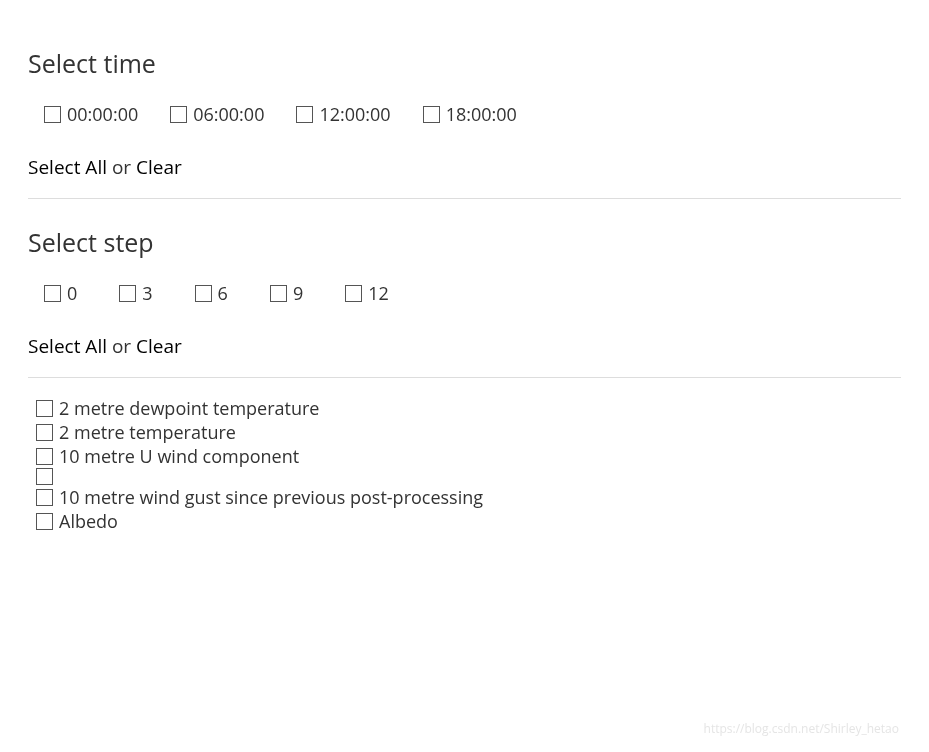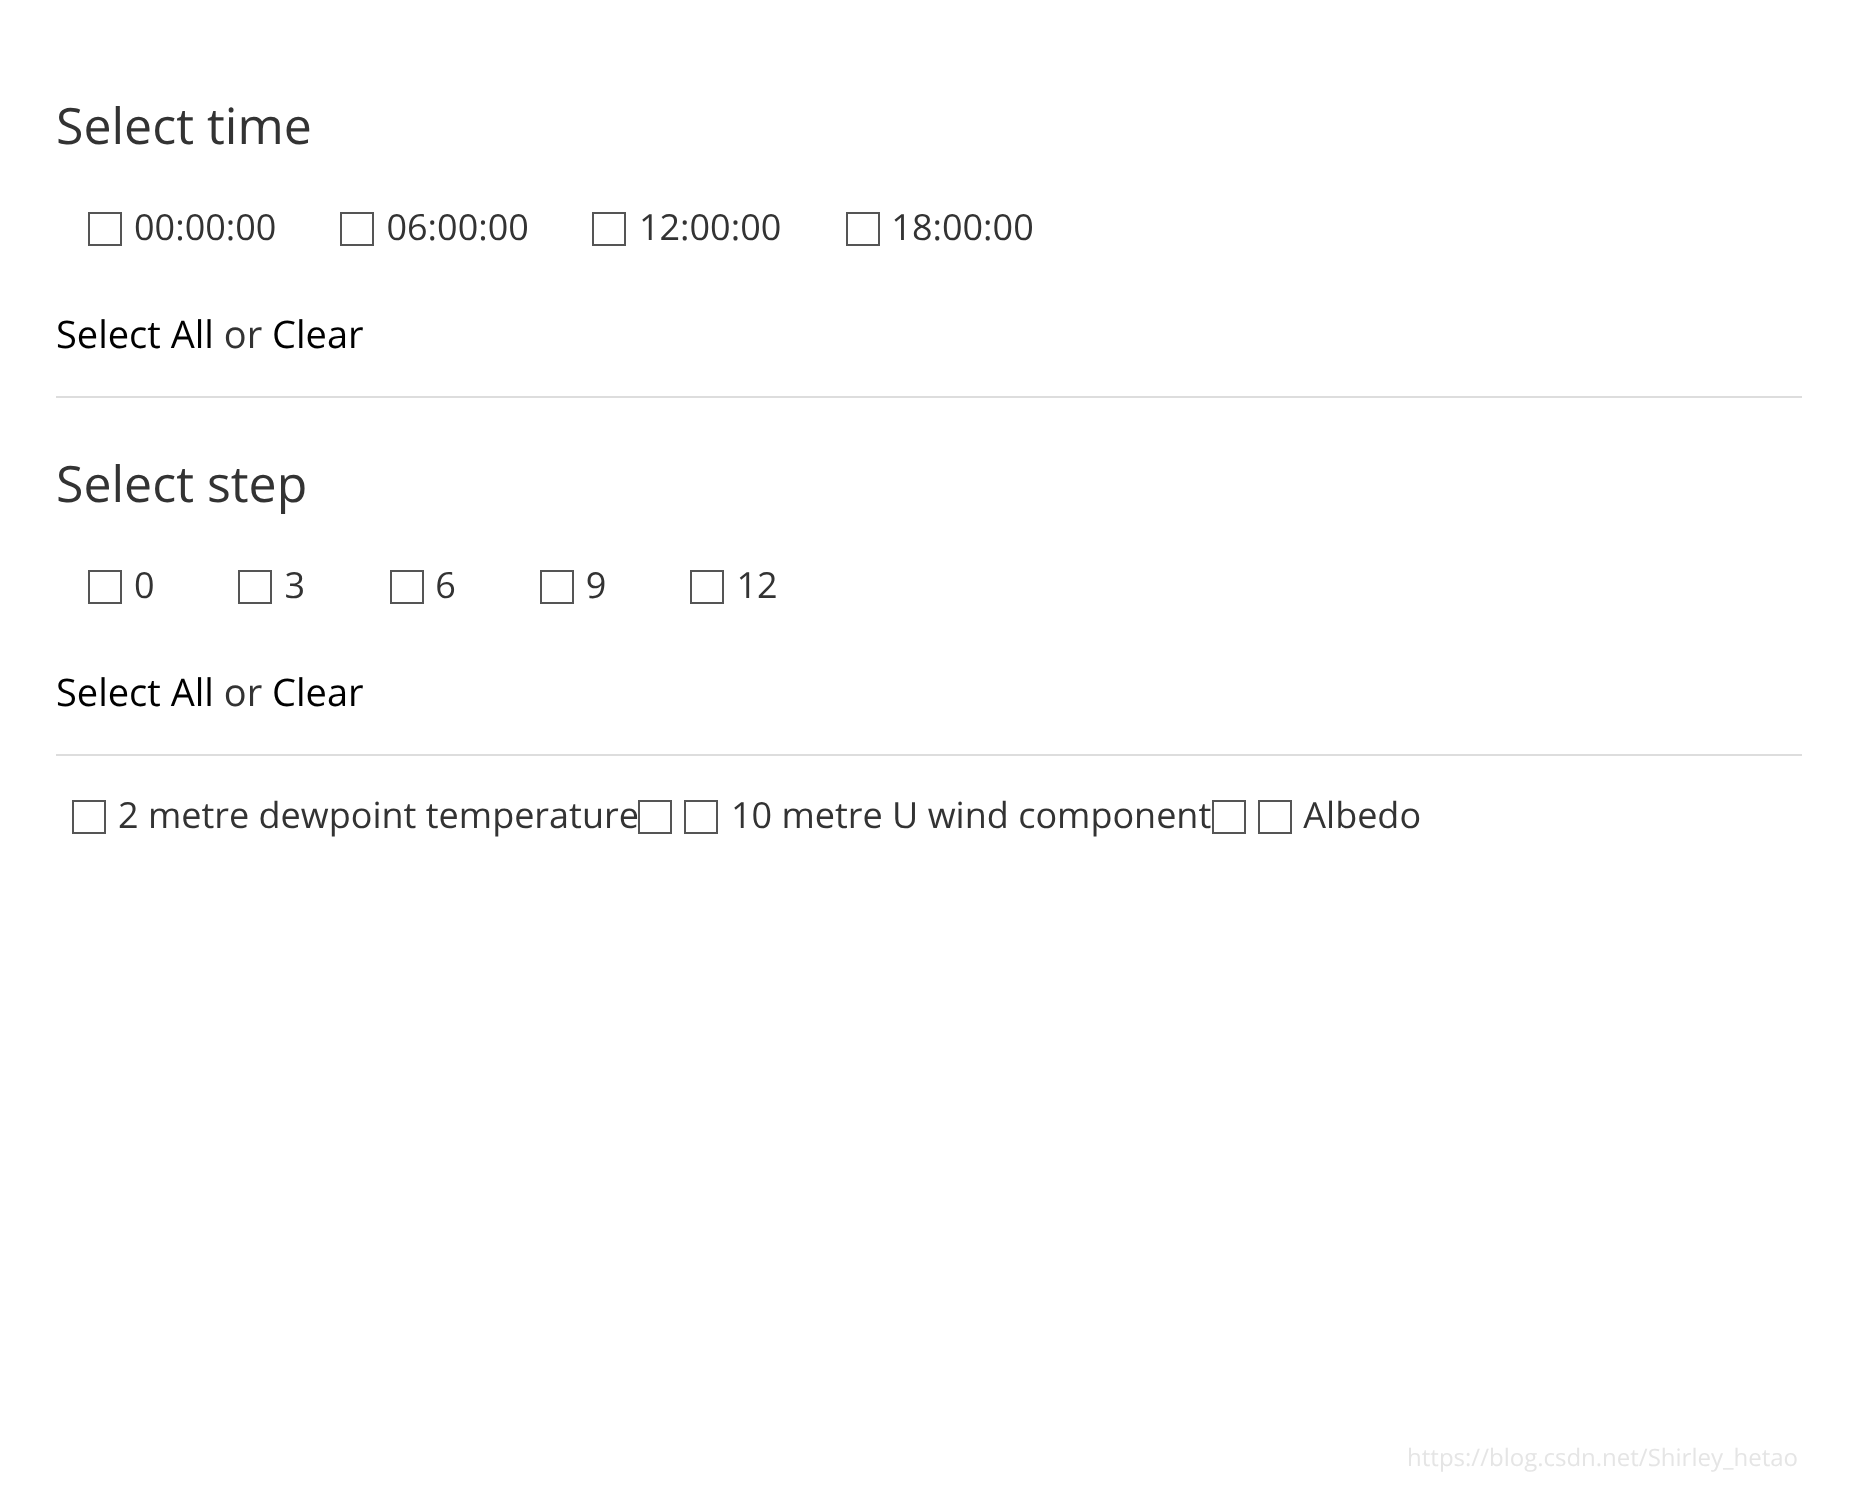--- a/index.html
+++ b/index.html
@@ -34,21 +34,21 @@
     .checkbox-row .cb-item {
       display: inline-flex;
       align-items: center;
       margin-right: 32px;
     }
     .checkbox-row.step-row .cb-item {
       margin-right: 42px;
     }
     .checkbox-list {
       display: flex;
-      flex-direction: row;
+      flex-direction: column;
       margin-left: 8px;
     }
     .cb-item {
       display: inline-flex;
       align-items: center;
     }
     .cb-box {
       display: inline-block;
       width: 17px;
       height: 17px;
@@ -153,27 +153,32 @@
 <hr class="divider">
 
 <div class="section">
   <div class="checkbox-list">
     <label class="cb-item">
       <span class="cb-box"></span>
       <span class="cb-label">2 metre dewpoint temperature</span>
     </label>
     <label class="cb-item">
       <span class="cb-box"></span>
+      <span class="cb-label">2 metre temperature</span>
     </label>
     <label class="cb-item">
       <span class="cb-box"></span>
       <span class="cb-label">10 metre U wind component</span>
     </label>
     <label class="cb-item">
       <span class="cb-box"></span>
+    </label>
+    <label class="cb-item">
+      <span class="cb-box"></span>
+      <span class="cb-label">10 metre wind gust since previous post-processing</span>
     </label>
     <label class="cb-item">
       <span class="cb-box"></span>
       <span class="cb-label">Albedo</span>
     </label>
   </div>
 </div>
 
 <div class="watermark">https://blog.csdn.net/Shirley_hetao</div>
 

